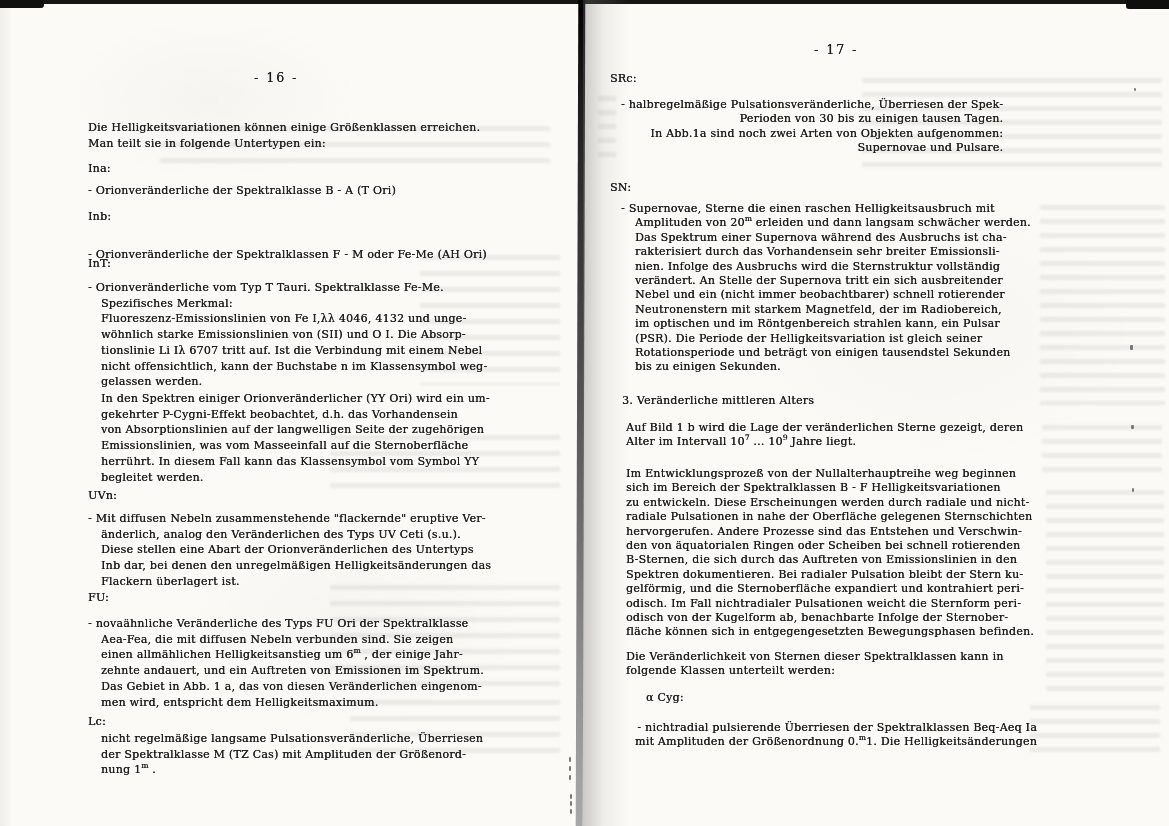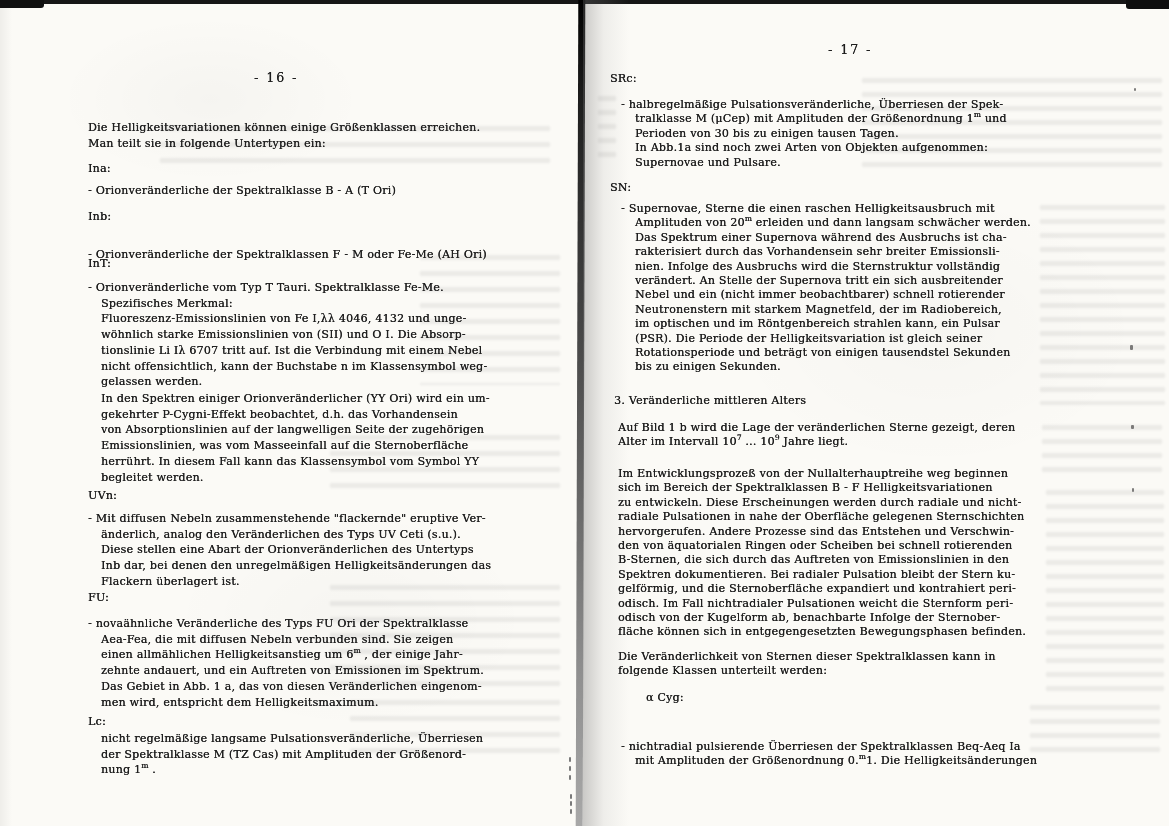--- a/index.html
+++ b/index.html
@@ -46,34 +46,34 @@
   
   .page{position:absolute;top:0;height:826px;}
   .page-left{left:88px;width:470px;margin-top:20px;}
   .page-right{left:610px;width:440px;}
 
   .page-number{
     position:absolute;font-size:12.5px;letter-spacing:2px;color:#1e1e1e;
     text-shadow:0.2px 0 0 currentColor;white-space:nowrap;
   }
   .page-left  .page-number{left:166px;top:50px;}
-  .page-right .page-number{left:218px;top:42px;}
+  .page-right .page-number{left:204px;top:42px;}
 
   .block{
     position:absolute;left:0;font-size:11px;letter-spacing:0.25px;
     color:#202020;text-shadow:0.2px 0 0 currentColor;white-space:nowrap;
   }
   .page-left  .block{line-height:15.7px;}
   .page-right .block{line-height:14.4px;}
 
   .page-left  .indent{margin-left:13px;}
   .page-left  .bullet .tline + .tline{margin-left:13px;}
 
-  .page-right .paragraph{margin-left:8px;}
-  .page-right .heading{margin-left:4px;text-align:right;}
+  .page-right .paragraph{margin-left:16px;}
+  .page-right .heading{margin-left:12px;text-align:right;}
   .page-right .bullet{margin-left:11px;}
   .page-right .bullet .tline + .tline{margin-left:14px;}
 
   sup{font-size:7.5px;vertical-align:super;line-height:0;letter-spacing:0;}
 </style>
 </head>
 <body>
 
 <div class="top-edge"></div>
 <div class="top-edge-left"></div>
@@ -175,23 +175,22 @@
       </div>
     </div>
 </div>
 
 <div class="page page-right">
   <div class="page-number">- 17 -</div>
   <div>
       <div class="block label" style="top: 72px;">
         <div class="tline">SRc:</div>
       </div>
-      <div class="block bullet" style="top: 98px;">
+      <div class="block bullet" style="top: 98px; text-align: right;">
         <div class="tline">- halbregelmäßige Pulsationsveränderliche, Überriesen der Spek-</div>
-        <div class="tline">tralklasse M (μCep) mit Amplituden der Größenordnung 1<sup>m</sup> und</div>
         <div class="tline">Perioden von 30 bis zu einigen tausen Tagen.</div>
         <div class="tline">In Abb.1a sind noch zwei Arten von Objekten aufgenommen:</div>
         <div class="tline">Supernovae und Pulsare.</div>
       </div>
       <div class="block label" style="top: 181px;">
         <div class="tline">SN:</div>
       </div>
       <div class="block bullet" style="top: 202px;">
         <div class="tline">- Supernovae, Sterne die einen raschen Helligkeitsausbruch mit</div>
         <div class="tline">Amplituden von 20<sup>m</sup> erleiden und dann langsam schwächer werden.</div>
@@ -227,18 +226,18 @@
         <div class="tline">odisch von der Kugelform ab, benachbarte Infolge der Sternober-</div>
         <div class="tline">fläche können sich in entgegengesetzten Bewegungsphasen befinden.</div>
       </div>
       <div class="block paragraph" style="top: 650px;">
         <div class="tline">Die Veränderlichkeit von Sternen dieser Spektralklassen kann in</div>
         <div class="tline">folgende  Klassen unterteilt werden:</div>
       </div>
       <div class="block label" style="top: 691px; margin-left: 36px;">
         <div class="tline">α Cyg:</div>
       </div>
-      <div class="block bullet" style="top: 740px;">
+      <div class="block bullet" style="top: 721px; text-align: right;">
         <div class="tline">- nichtradial pulsierende Überriesen der Spektralklassen Beq-Aeq Ia</div>
         <div class="tline">mit Amplituden der Größenordnung 0.<sup>m</sup>1. Die Helligkeitsänderungen</div>
       </div>
     </div>
 </div>
 
 </body></html>

